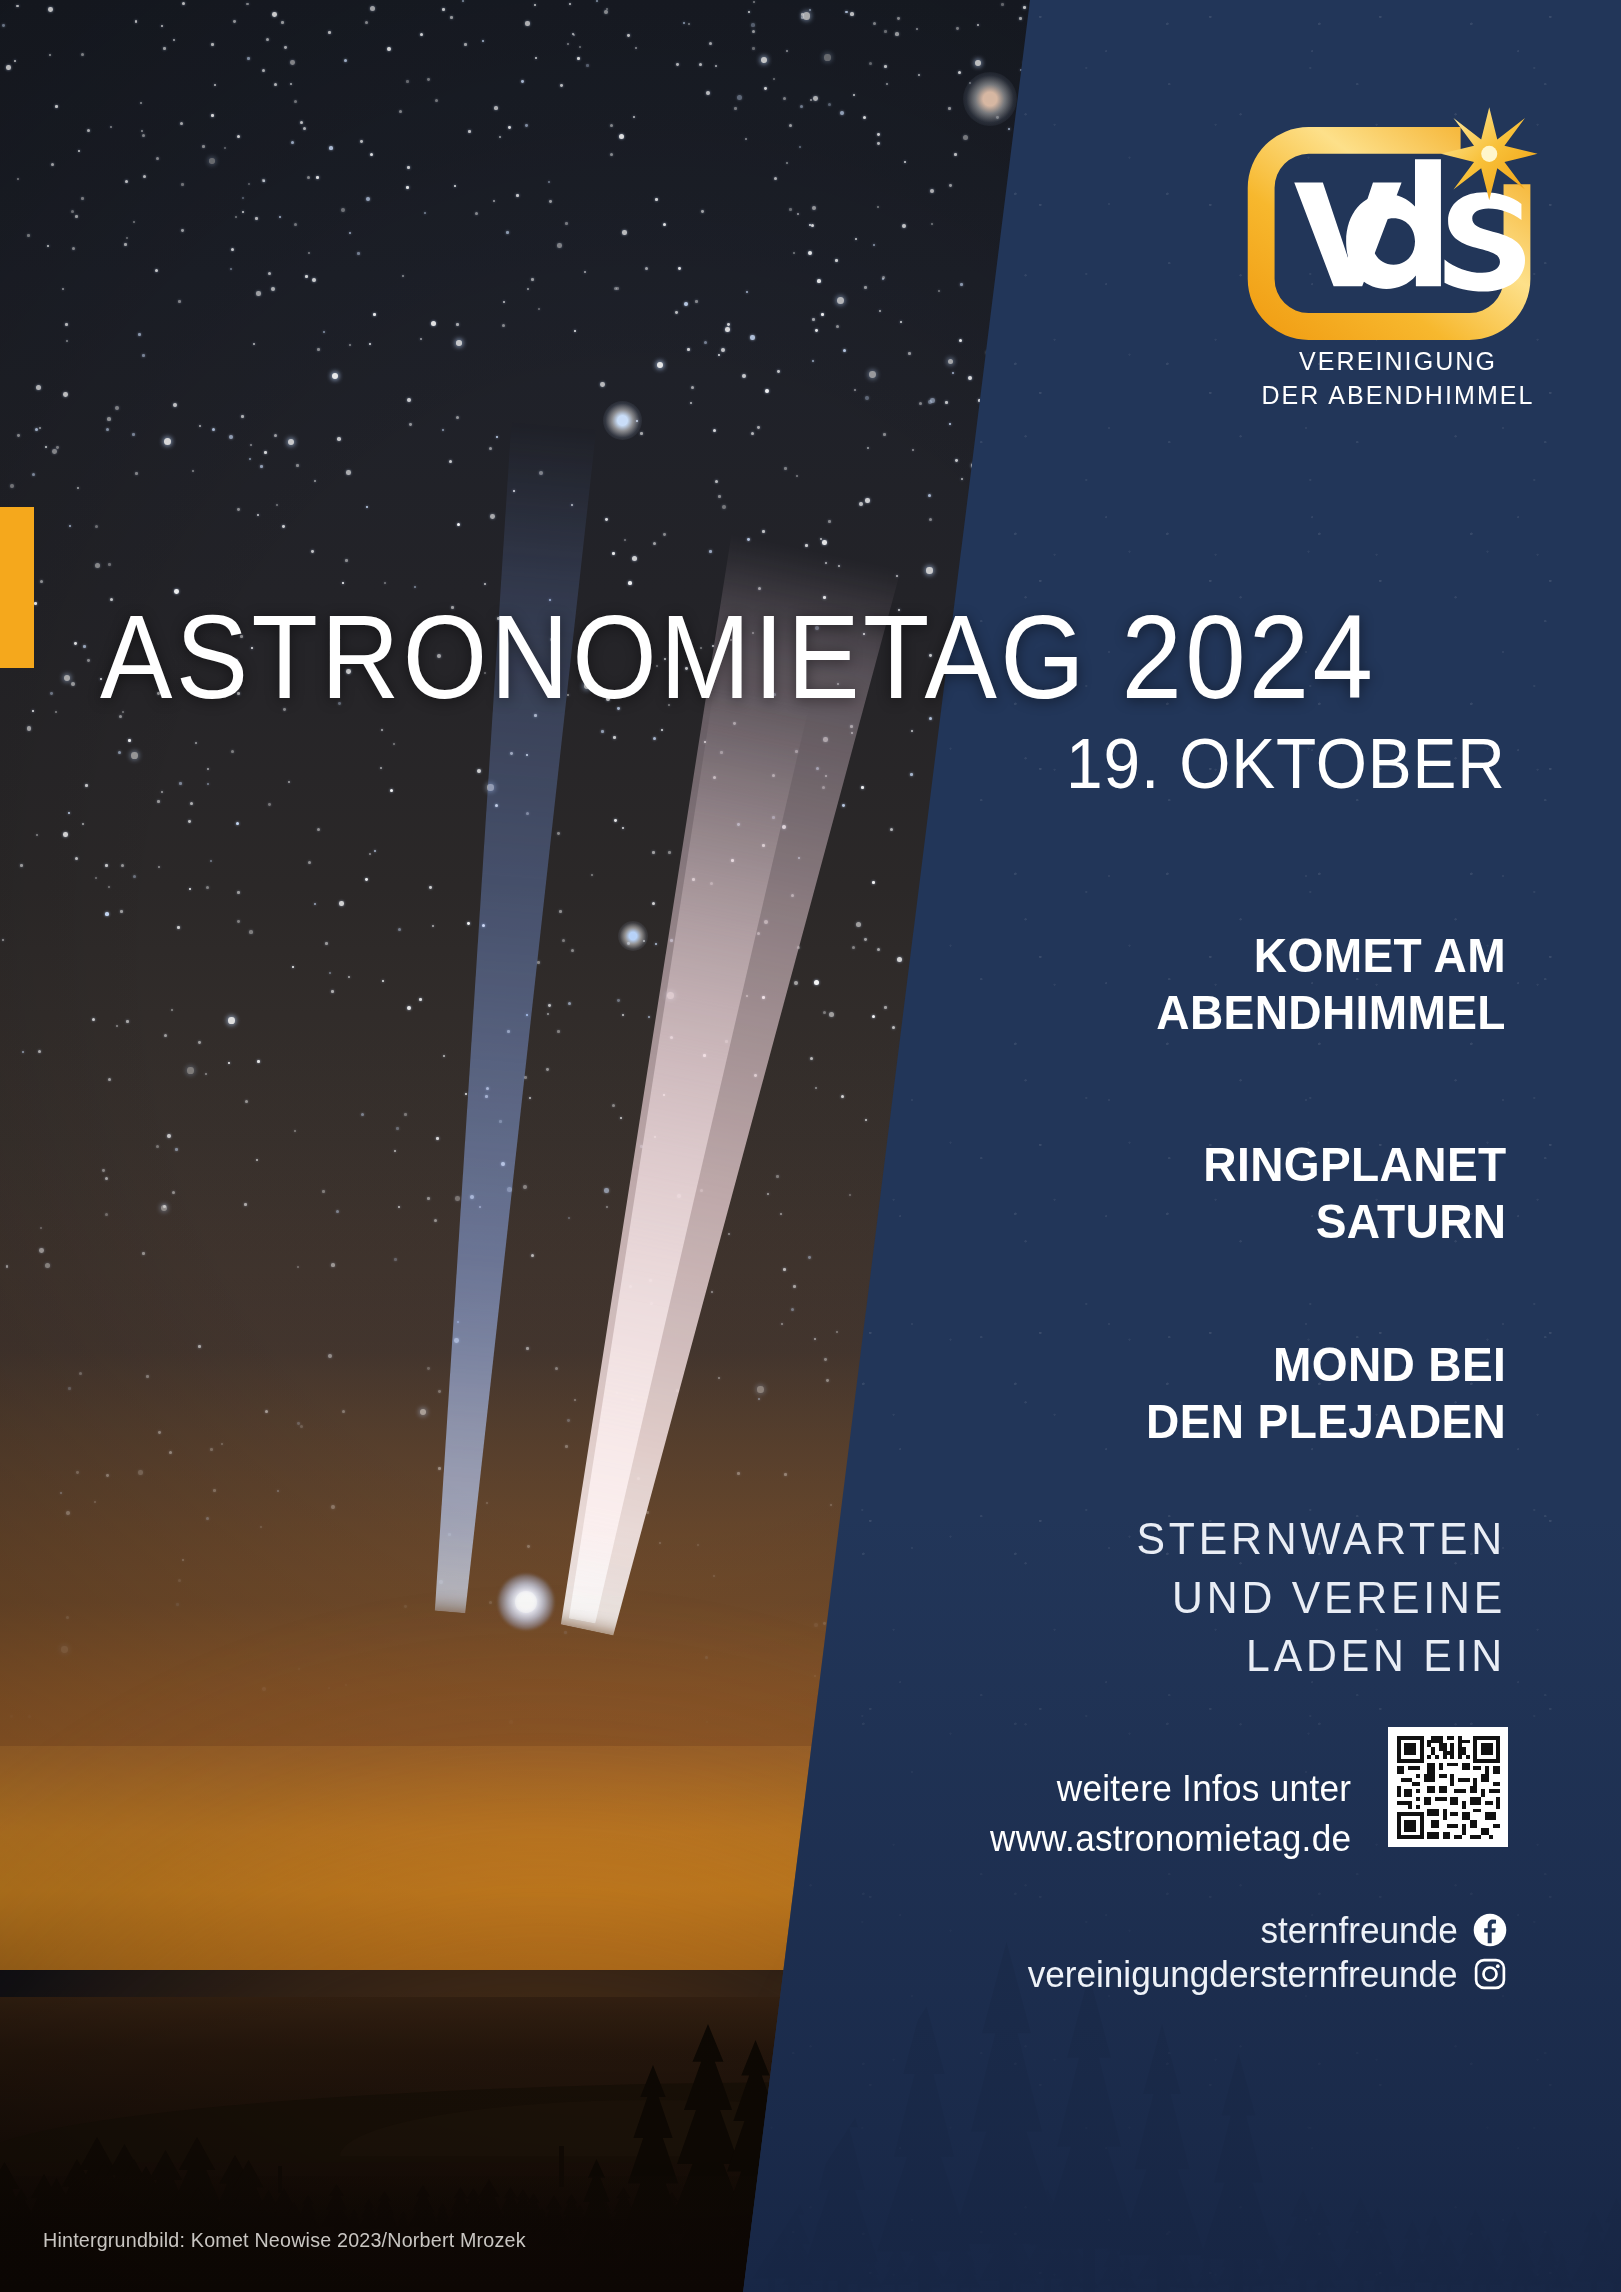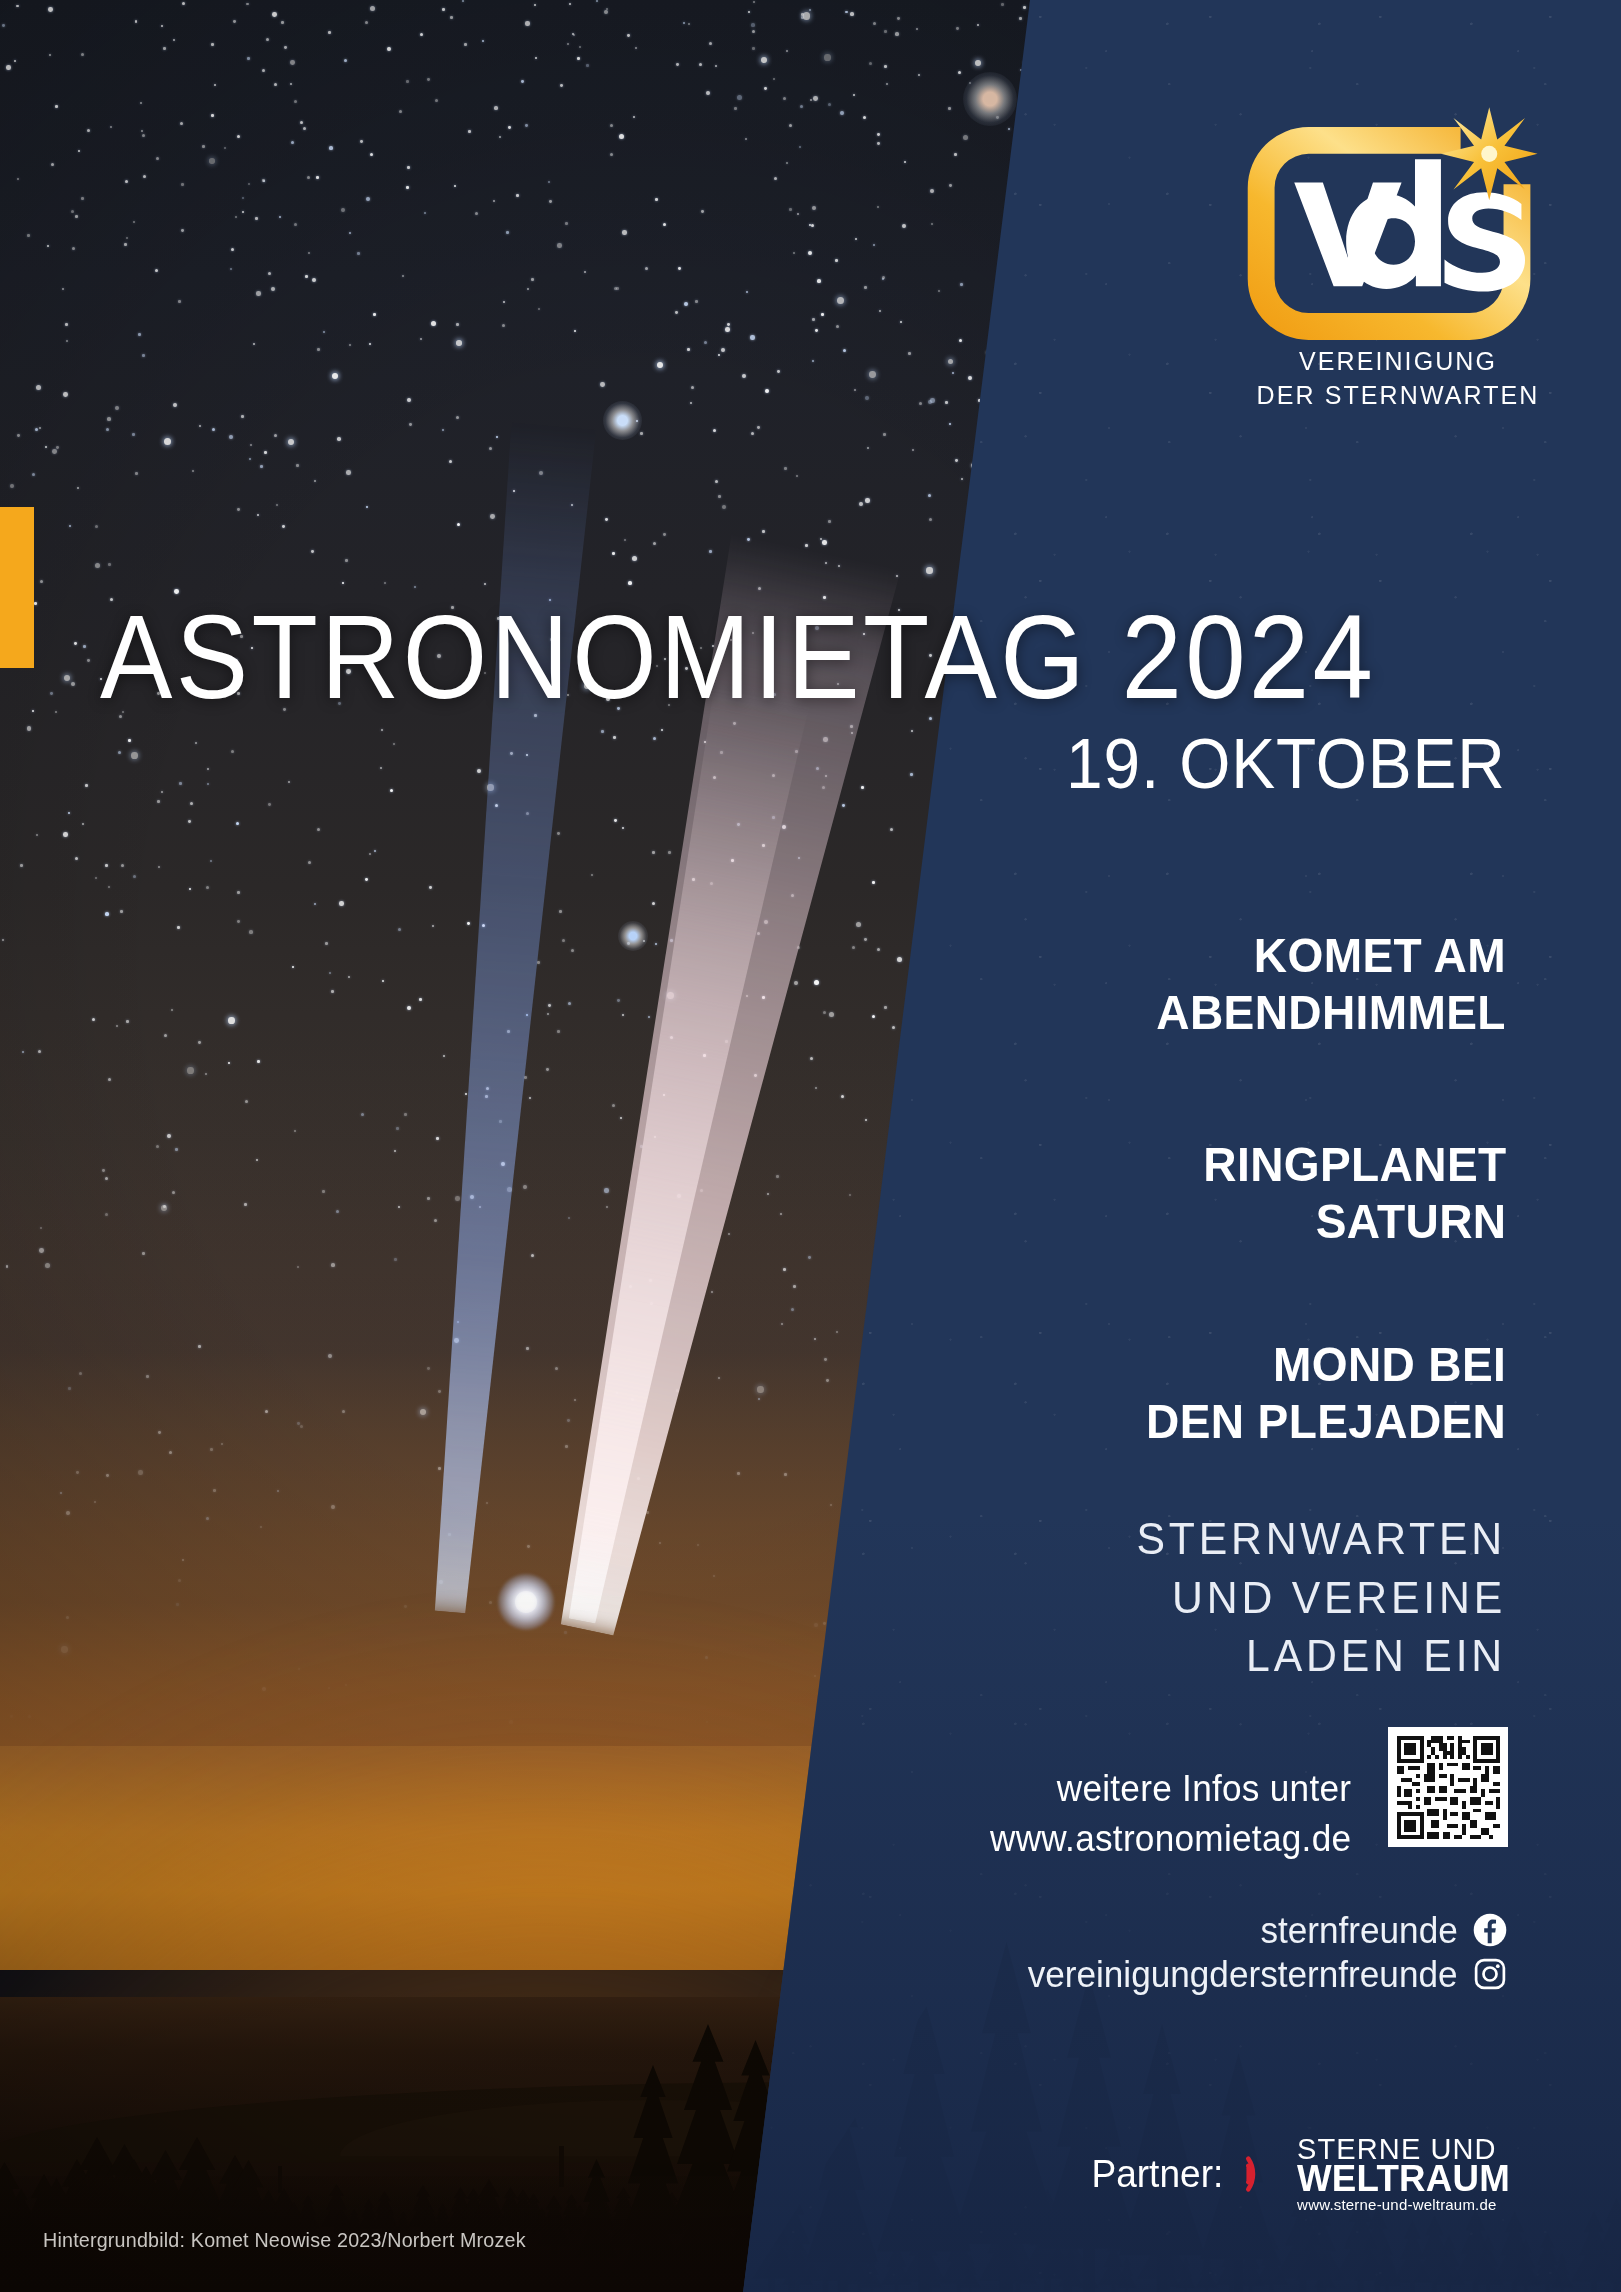--- a/index.html
+++ b/index.html
@@ -1785,21 +1785,21 @@
       </g>
 
       <g transform="translate(282,52)">
         <path d="M 0 -52 L 9 -16 L 40 -40 L 17 -9 L 54 0 L 17 9 L 40 40 L 9 16 L 0 52 L -9 16 L -40 40 L -17 9 L -54 0 L -17 -9 L -40 -40 L -9 -16 Z" fill="url(#gold2)"></path>
         <circle cx="0" cy="0" r="9" fill="#fff6cc"></circle>
       </g>
     </svg>
   </div>
   <div class="vdssub">
     <div>VEREINIGUNG</div>
-    <div>DER STERNWARTEN</div>
+    <div>DER ABENDHIMMEL</div>
   </div>
 
   <div class="accent-bar"></div>
   <h1 class="title">ASTRONOMIETAG 2024</h1>
 
   <div class="date">19. OKTOBER</div>
 
   <div class="hl" id="hl1">
     <div>KOMET AM</div>
     <div>ABENDHIMMEL</div>
@@ -1944,36 +1944,17 @@
         <svg width="34" height="34" viewBox="0 0 24 24">
           <rect x="2.2" y="2.2" width="19.6" height="19.6" rx="5.6" fill="none" stroke="#fff" stroke-width="1.9"></rect>
           <circle cx="12" cy="12" r="4.6" fill="none" stroke="#fff" stroke-width="1.9"></circle>
           <circle cx="17.5" cy="6.5" r="1.3" fill="#fff"></circle>
         </svg>
       </span>
     </div>
 
   </div>
 
-  <div class="partner">
-    <span class="plabel">Partner:</span>
-    <span class="suw">
-      <span class="waves">
-        <svg width="47" height="56" viewBox="0 0 52 62">
-          <g fill="none" stroke="#d6212f" stroke-width="5" stroke-linecap="round">
-            <path d="M8 14 A 30 30 0 0 1 8 48"></path>
-            <path d="M8 22 A 20 20 0 0 1 8 40"></path>
-          </g>
-          <path d="M6 24 A 8 8 0 0 1 6 38 Z" fill="#d6212f"></path>
-        </svg>
-      </span>
-      <span class="wordmark">
-        <span class="l1">STERNE UND</span>
-        <span class="l2">WELTRAUM</span>
-        <span class="l3">www.sterne-und-weltraum.de</span>
-      </span>
-    </span>
-  </div>
 
   <div class="credit">Hintergrundbild: Komet Neowise 2023/Norbert Mrozek</div>
 
 </div>
 
 
 </body></html>

